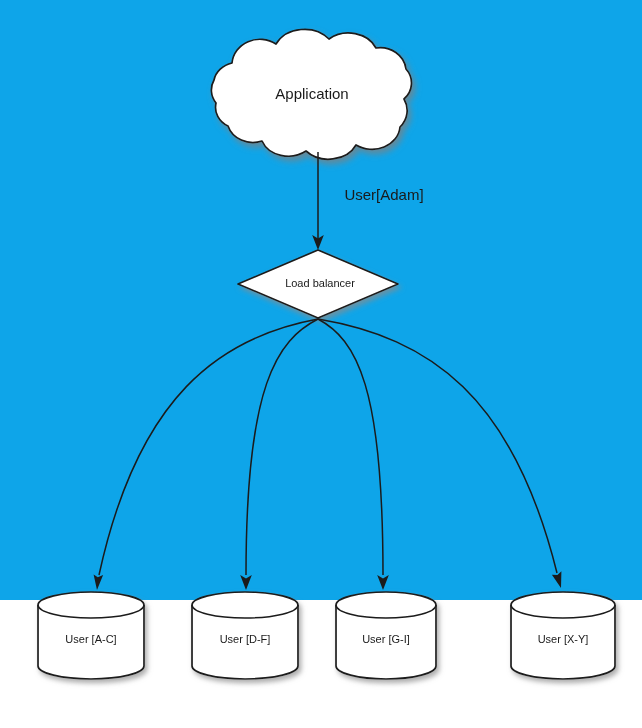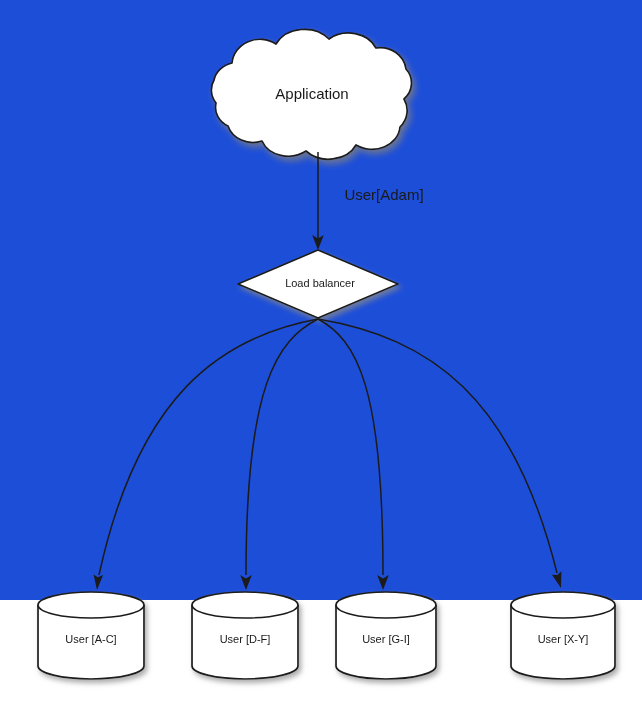--- a/index.html
+++ b/index.html
@@ -11,21 +11,21 @@
   body {
     width: 642px;
     height: 728px;
     font-family: "Liberation Sans", "DejaVu Sans", sans-serif;
     overflow: hidden;
   }
   #diagram-root {
     position: relative;
     width: 642px;
     height: 600px;
-    background: #1d4ed8;
+    background: #0ea5e9;
   }
   #diagram-svg {
     position: absolute;
     top: 0;
     left: 0;
     width: 642px;
     height: 728px;
     display: block;
   }
   .node-label {

